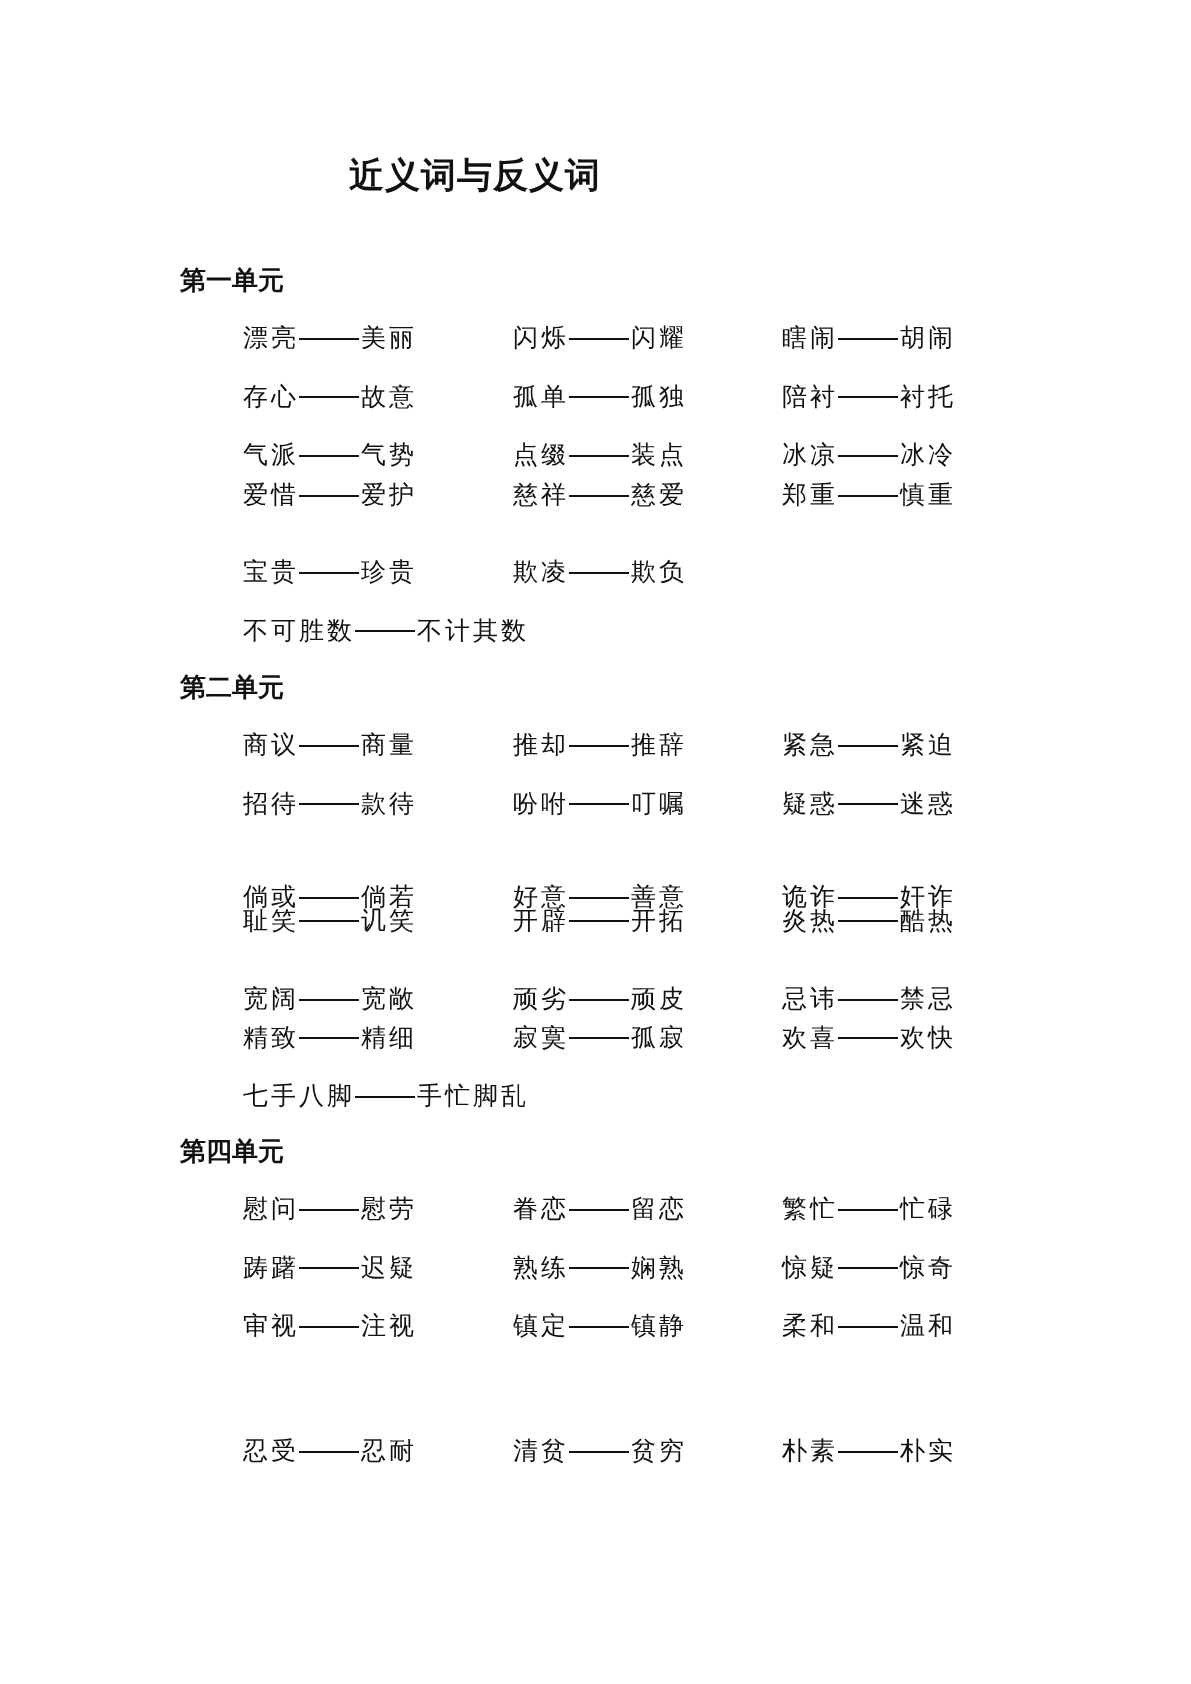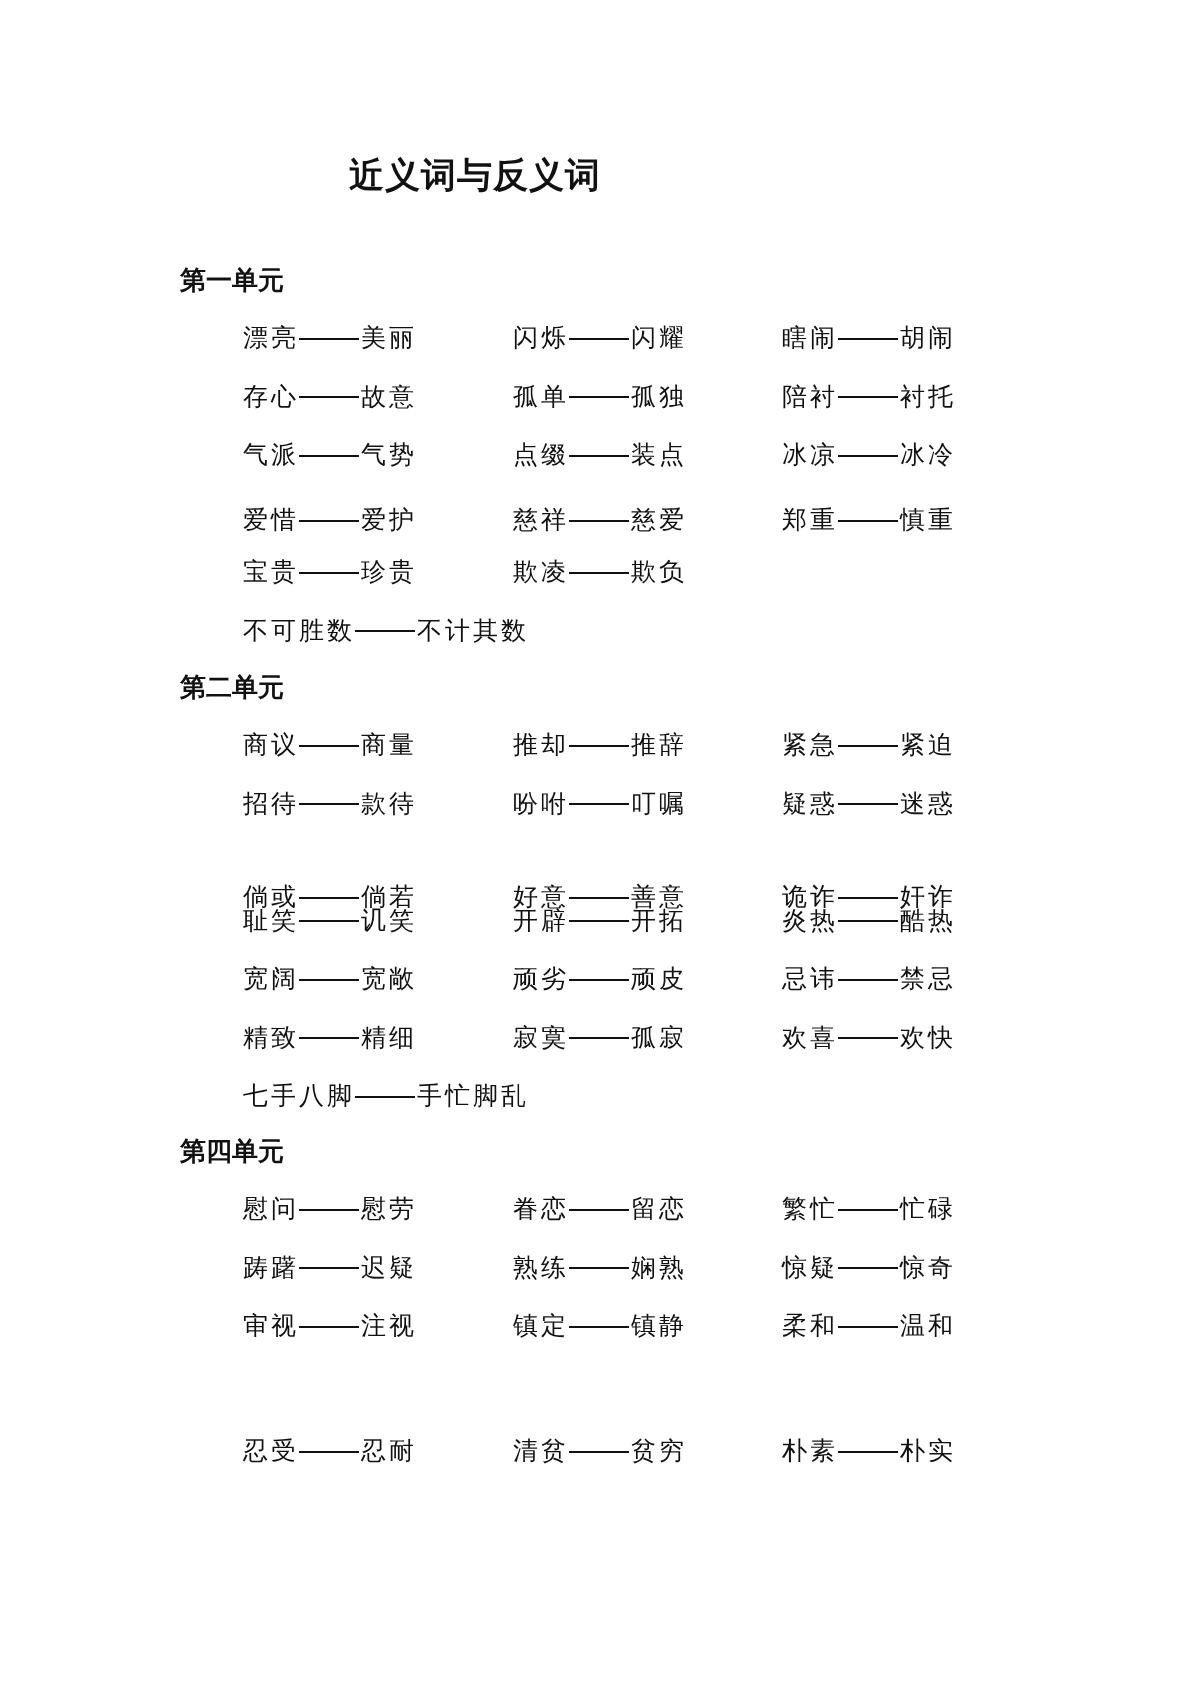--- a/index.html
+++ b/index.html
@@ -49,21 +49,21 @@
       <div class="row" style="top: 376.5px;">
         <div class="pair c0"><span>存心</span><span class="dash"></span><span>故意</span></div>
         <div class="pair c1"><span>孤单</span><span class="dash"></span><span>孤独</span></div>
         <div class="pair c2"><span>陪衬</span><span class="dash"></span><span>衬托</span></div>
       </div>
       <div class="row" style="top: 435px;">
         <div class="pair c0"><span>气派</span><span class="dash"></span><span>气势</span></div>
         <div class="pair c1"><span>点缀</span><span class="dash"></span><span>装点</span></div>
         <div class="pair c2"><span>冰凉</span><span class="dash"></span><span>冰冷</span></div>
       </div>
-      <div class="row" style="top: 500px; padding-left: 28px;">
+      <div class="row" style="top: 475px; padding-left: 28px;">
         <div class="pair c0"><span>爱惜</span><span class="dash"></span><span>爱护</span></div>
         <div class="pair c1"><span>慈祥</span><span class="dash"></span><span>慈爱</span></div>
         <div class="pair c2"><span>郑重</span><span class="dash"></span><span>慎重</span></div>
       </div>
       <div class="row" style="top: 552px;">
         <div class="pair c0"><span>宝贵</span><span class="dash"></span><span>珍贵</span></div>
         <div class="pair c1"><span>欺凌</span><span class="dash"></span><span>欺负</span></div>
       </div>
       <div class="row" style="top: 610.5px;">
         <div class="pair c0"><span>不可胜数</span><span class="dash"></span><span>不计其数</span></div>
@@ -82,21 +82,21 @@
       <div class="row" style="top: 877px;">
         <div class="pair c0"><span>倘或</span><span class="dash"></span><span>倘若</span></div>
         <div class="pair c1"><span>好意</span><span class="dash"></span><span>善意</span></div>
         <div class="pair c2"><span>诡诈</span><span class="dash"></span><span>奸诈</span></div>
       </div>
       <div class="row" style="top: 900.5px;">
         <div class="pair c0"><span>耻笑</span><span class="dash"></span><span>讥笑</span></div>
         <div class="pair c1"><span>开辟</span><span class="dash"></span><span>开拓</span></div>
         <div class="pair c2"><span>炎热</span><span class="dash"></span><span>酷热</span></div>
       </div>
-      <div class="row" style="top: 959px;">
+      <div class="row" style="top: 979px;">
         <div class="pair c0"><span>宽阔</span><span class="dash"></span><span>宽敞</span></div>
         <div class="pair c1"><span>顽劣</span><span class="dash"></span><span>顽皮</span></div>
         <div class="pair c2"><span>忌讳</span><span class="dash"></span><span>禁忌</span></div>
       </div>
       <div class="row" style="top: 1017.5px;">
         <div class="pair c0"><span>精致</span><span class="dash"></span><span>精细</span></div>
         <div class="pair c1"><span>寂寞</span><span class="dash"></span><span>孤寂</span></div>
         <div class="pair c2"><span>欢喜</span><span class="dash"></span><span>欢快</span></div>
       </div>
       <div class="row" style="top: 1076px;">

